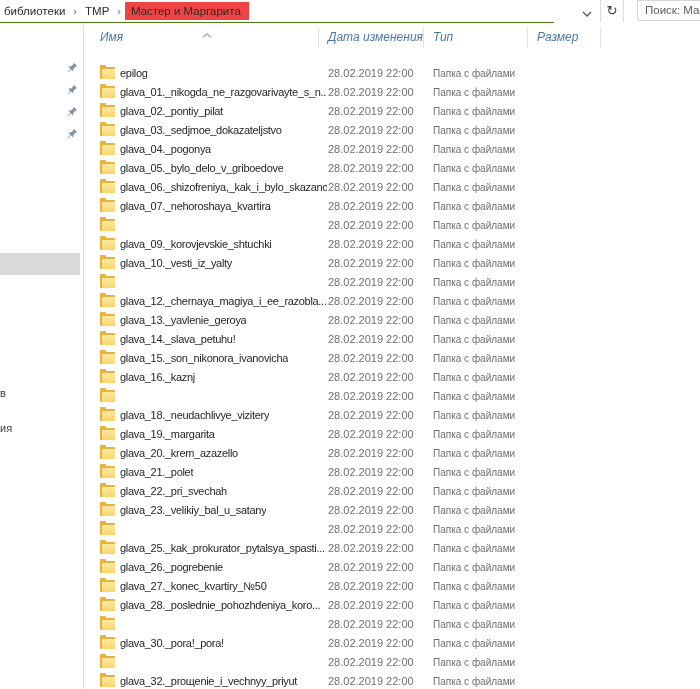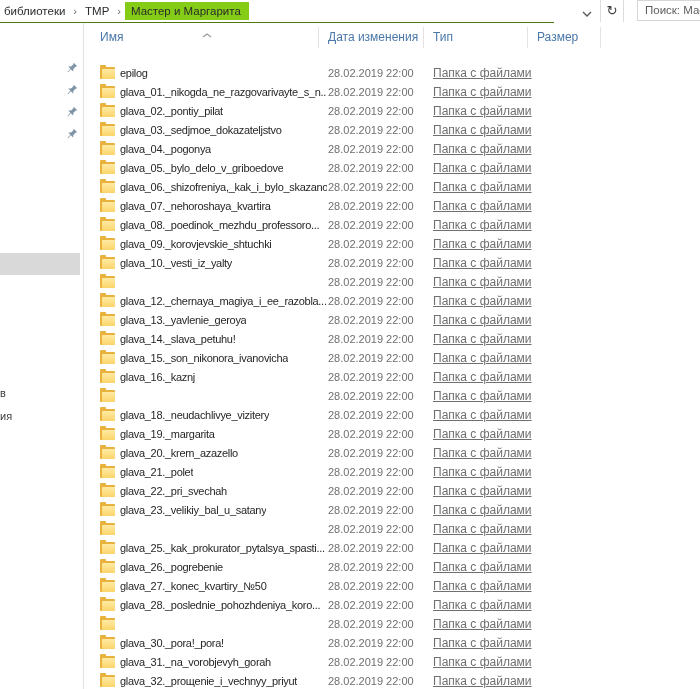--- a/index.html
+++ b/index.html
@@ -6,47 +6,47 @@
   body{
     width:700px;height:689px;overflow:hidden;position:relative;
     background:#ffffff;
     font-family:"Liberation Sans","DejaVu Sans",sans-serif;
     -webkit-font-smoothing:antialiased;
   }
   
   .topbar{position:absolute;left:0;top:0;width:554px;height:22px;background:#fff;border-bottom:1px solid #4d7c0f;}
   .breadcrumb{position:absolute;left:0;top:0;height:22px;display:flex;align-items:center;font-size:11.5px;color:#2b2b2b;white-space:nowrap;}
   .bc-seg{padding:2px 4px;cursor:default;}
-  .bc-seg.current{background:#84cc16;padding:3px 8px 3px 6px;}
+  .bc-seg.current{background:#ef4444;padding:3px 8px 3px 6px;}
   .bc-sep{color:#6a6a6a;font-size:11px;padding:0 4px;}
   .addr-dd{position:absolute;left:580px;top:6px;width:14px;height:12px;display:flex;align-items:center;justify-content:center;}
   .refresh-btn{position:absolute;left:600px;top:0;width:22px;height:22px;border-left:1px solid #dcdcdc;border-right:1px solid #dcdcdc;display:flex;align-items:center;justify-content:center;color:#3f3f3f;font-size:13px;line-height:22px;}
   .searchbox{position:absolute;left:637px;top:0px;width:70px;height:21px;border:1px solid #d6d6d6;border-right:none;box-sizing:border-box;white-space:nowrap;overflow:hidden;font-size:11.5px;color:#5d5d5d;line-height:19px;padding-left:7px;background:#fff;}
   
   .navpane{position:absolute;left:0;top:23px;width:83px;height:666px;border-right:1px solid #e2e2e2;box-sizing:content-box;background:#fff;}
   .nav-selected{position:absolute;left:0;width:80px;height:22px;background:#d9d9d9;}
   .pin{position:absolute;left:67px;width:11px;height:11px;}
   .pin svg{display:block;width:11px;height:11px;}
   .nav-frag{position:absolute;left:0px;font-size:11px;color:#3c3c3c;line-height:12px;}
   
   .listarea{position:absolute;left:84px;top:23px;width:616px;height:666px;background:#fff;}
   .lheader{position:relative;height:28px;}
-  .lheader .hcell{position:absolute;top:7px;font-size:12px;color:#4a77a8;white-space:nowrap;cursor:default;}
+  .lheader .hcell{position:absolute;top:7px;font-size:12px;color:#4a77a8;white-space:nowrap;cursor:default;font-style:italic;}
   .h-name{left:16px;}.h-date{left:244px;}.h-type{left:349px;}.h-size{left:453px;}
   .hsep{position:absolute;top:4px;width:1px;height:21px;background:#e3e3e3;}
   .hsep1{left:234px;}.hsep2{left:339px;}.hsep3{left:443px;}.hsep4{left:516px;}
   .sortglyph{position:absolute;left:118px;top:1px;}
   .rows{position:relative;margin-top:13px;}
   .frow{position:relative;height:19px;}
   .ficon{position:absolute;left:16px;top:3px;width:15px;height:12px;border-radius:1px;background:#e9b23d;}
   .ficon::before{content:"";position:absolute;left:0;top:-2px;width:6px;height:3px;background:#e9b23d;border-radius:1px 1px 0 0;}
   .ficon::after{content:"";position:absolute;left:2px;top:1.5px;right:0;bottom:0;border-radius:1px 0 0 0;background:linear-gradient(180deg,#ffeaa4 0%,#fbd569 100%);}
   .fname{position:absolute;left:36px;top:0;max-width:207px;overflow:hidden;white-space:nowrap;font-size:11px;letter-spacing:-0.3px;line-height:19px;color:#262626;}
   .fdate{position:absolute;left:244px;top:0;white-space:nowrap;font-size:11px;line-height:19px;color:#6f6f6f;}
-  .ftype{position:absolute;left:349px;top:0;white-space:nowrap;font-size:12px;line-height:19px;color:#6f6f6f;text-decoration:underline;}
+  .ftype{position:absolute;left:349px;top:0;white-space:nowrap;font-size:10px;line-height:19px;color:#6f6f6f;}
   .fsize{position:absolute;left:453px;top:0;font-size:11px;line-height:19px;color:#6f6f6f;}
 </style>
 </head>
 <body>
 
 <div class="topbar">
   <div class="breadcrumb">
       <span class="bc-seg">библиотеки</span>
       <span class="bc-sep">›</span>
       <span class="bc-seg">TMP</span>
@@ -87,21 +87,21 @@
     </svg>
   </span>
       <span class="pin" style="top: 105px;">
     <svg viewBox="0 0 12 12" fill="#7e93a6">
       <path d="M7.3 0.8 L11.2 4.7 L9.2 5.2 L6.9 7.5 L6.7 10.4 L4.2 7.9 L1.1 11.1 L0.6 10.6 L3.7 7.4 L1.3 5.0 L4.4 4.9 L6.8 2.6 Z"></path>
     </svg>
   </span>
     </div>
   <div id="navfrags">
       <div class="nav-frag" style="top: 364px;">в</div>
-      <div class="nav-frag" style="top: 387px;">ия</div>
+      <div class="nav-frag" style="top: 399px;">ия</div>
     </div>
 </div>
 
 <div class="listarea">
   <div class="lheader">
     <span class="sortglyph">
       <svg width="10" height="5" viewBox="0 0 10 5">
           <polyline points="1,4 5,1 9,4" fill="none" stroke="#9b9b9b" stroke-width="1.2"></polyline>
         </svg>
     </span>
@@ -166,21 +166,20 @@
   </div>
       <div class="frow">
     <span class="ficon"></span>
     <span class="fname">glava_07._nehoroshaya_kvartira</span>
     <span class="fdate">28.02.2019 22:00</span>
     <span class="ftype">Папка с файлами</span>
     <span class="fsize"></span>
   </div>
       <div class="frow">
     <span class="ficon"></span>
-    <span class="fname">glava_08._poedinok_mezhdu_professoro...</span>
     <span class="fdate">28.02.2019 22:00</span>
     <span class="ftype">Папка с файлами</span>
     <span class="fsize"></span>
   </div>
       <div class="frow">
     <span class="ficon"></span>
     <span class="fname">glava_09._korovjevskie_shtuchki</span>
     <span class="fdate">28.02.2019 22:00</span>
     <span class="ftype">Папка с файлами</span>
     <span class="fsize"></span>
@@ -323,21 +322,20 @@
   </div>
       <div class="frow">
     <span class="ficon"></span>
     <span class="fname">glava_30._pora!_pora!</span>
     <span class="fdate">28.02.2019 22:00</span>
     <span class="ftype">Папка с файлами</span>
     <span class="fsize"></span>
   </div>
       <div class="frow">
     <span class="ficon"></span>
-    <span class="fname">glava_31._na_vorobjevyh_gorah</span>
     <span class="fdate">28.02.2019 22:00</span>
     <span class="ftype">Папка с файлами</span>
     <span class="fsize"></span>
   </div>
       <div class="frow">
     <span class="ficon"></span>
     <span class="fname">glava_32._proщenie_i_vechnyy_priyut</span>
     <span class="fdate">28.02.2019 22:00</span>
     <span class="ftype">Папка с файлами</span>
     <span class="fsize"></span>

